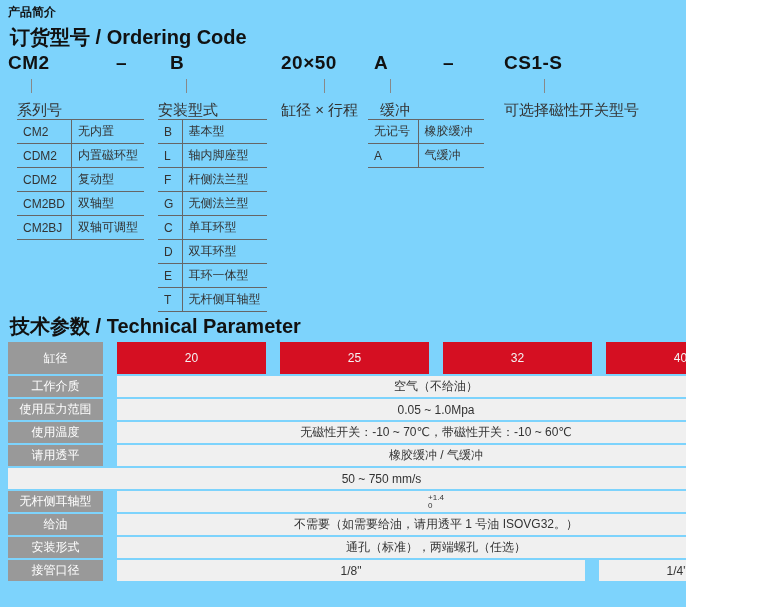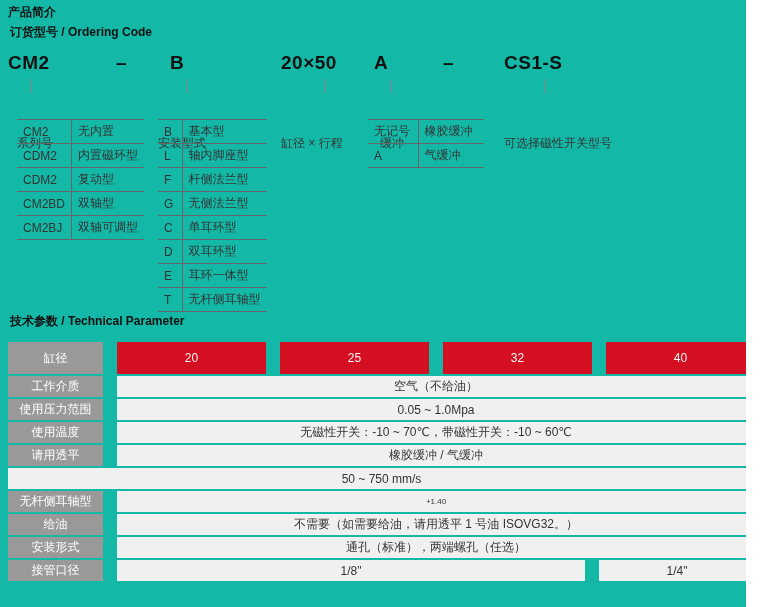--- a/index.html
+++ b/index.html
@@ -1,27 +1,27 @@
 <!DOCTYPE html>
 <html><head>
 <meta charset="utf-8">
 <style>
   * { margin:0; padding:0; box-sizing:border-box; }
   html,body { background:#fff; }
   body { font-family:"Liberation Sans","DejaVu Sans",sans-serif; }
-  .page { position:relative; width:746px; height:607px; background:#14b8a6; overflow:hidden; color:#222; }
+  .page { position:relative; width:686px; height:607px; background:#7dd3fc; overflow:hidden; color:#222; }
 
   .crumb { position:absolute; left:8px; top:4px; font-size:12px; font-weight:bold; color:#111; }
-  .h-title { position:absolute; left:10px; font-size:12px; font-weight:bold; color:#111; }
+  .h-title { position:absolute; left:10px; font-size:20px; font-weight:bold; color:#111; }
   .h-order { top:24px; }
   .h-tech  { top:313px; }
 
   .seg { position:absolute; top:52px; font-size:19px; font-weight:bold; color:#111; letter-spacing:0.5px; }
   .tick { position:absolute; top:79px; width:1px; height:14px; background:#888; }
-  .clabel { position:absolute; top:101px; font-size:12px; color:#333;margin-top:34px; }
+  .clabel { position:absolute; top:101px; font-size:15px; color:#333; }
 
   table.mini { position:absolute; border-collapse:collapse; font-size:12px; color:#333; }
   table.mini td { border-top:1px solid #666; padding:3px 6px; height:22px; white-space:nowrap; }
   table.mini tr:last-child td { border-bottom:1px solid #666; }
   table.mini td.c1 { border-right:1px solid #666; }
   #series-table { left:17px;  top:119px; } #series-table td.c1 { width:54px; }  #series-table td.c2 { width:70px; }
   #mount-table  { left:158px; top:119px; } #mount-table td.c1  { width:24px; }  #mount-table td.c2  { width:82px; }
   #cushion-table{ left:368px; top:119px; } #cushion-table td.c1{ width:50px; }  #cushion-table td.c2{ width:66px; }
 
   .ttable { position:absolute; left:8px; top:342px; width:747px; }
@@ -29,21 +29,21 @@
   .thead { height:32px; }
   .tbody-row { height:21px; }
   .tlabel { width:95px; flex:0 0 95px; background:#999999; color:#fff; font-size:12px;
             display:flex; align-items:center; justify-content:center; white-space:nowrap; }
   .tred { flex:1 1 0; background:#d50f22; color:#f4f4f4; font-size:12px;
           display:flex; align-items:center; justify-content:center; }
   .tval { flex:1 1 0; background:#f0f0f0; color:#333; font-size:12px;
           display:flex; align-items:center; justify-content:center; white-space:nowrap; }
   .tval.w3 { flex:3 3 0; }
   .tval.w1 { flex:1 1 0; }
-  .tol { display:inline-flex; flex-direction:row; align-items:flex-start; font-size:8px; line-height:8px; color:#333; }
+  .tol { display:inline-flex; flex-direction:column; align-items:flex-start; font-size:8px; line-height:8px; color:#333; }
 </style>
 </head>
 <body>
 
 <div class="page">
 
   <div class="crumb">产品简介</div>
   <div class="h-title h-order">订货型号 / Ordering Code</div>
 
   <span class="seg" style="left:8px">CM2</span>

